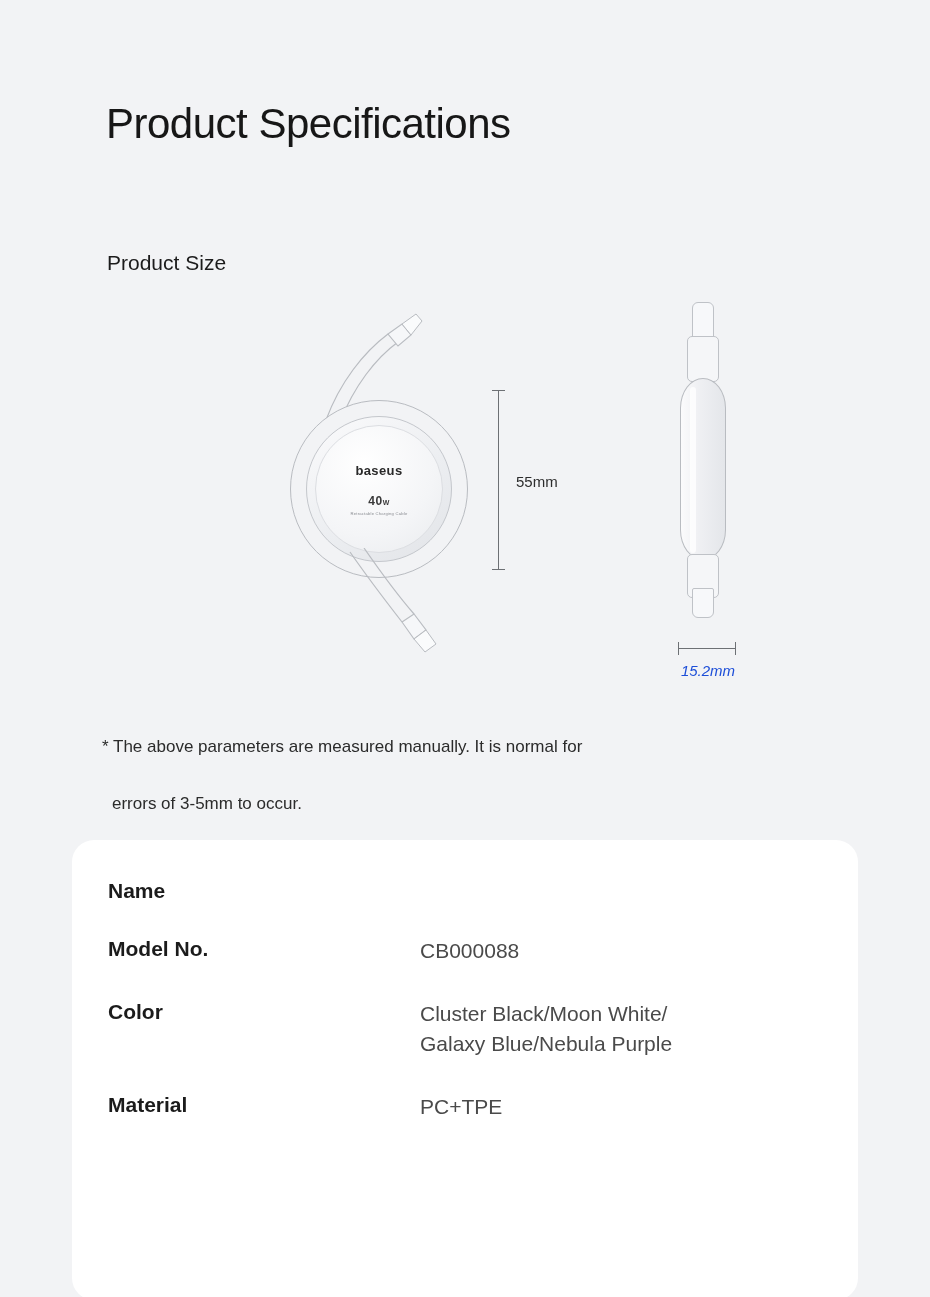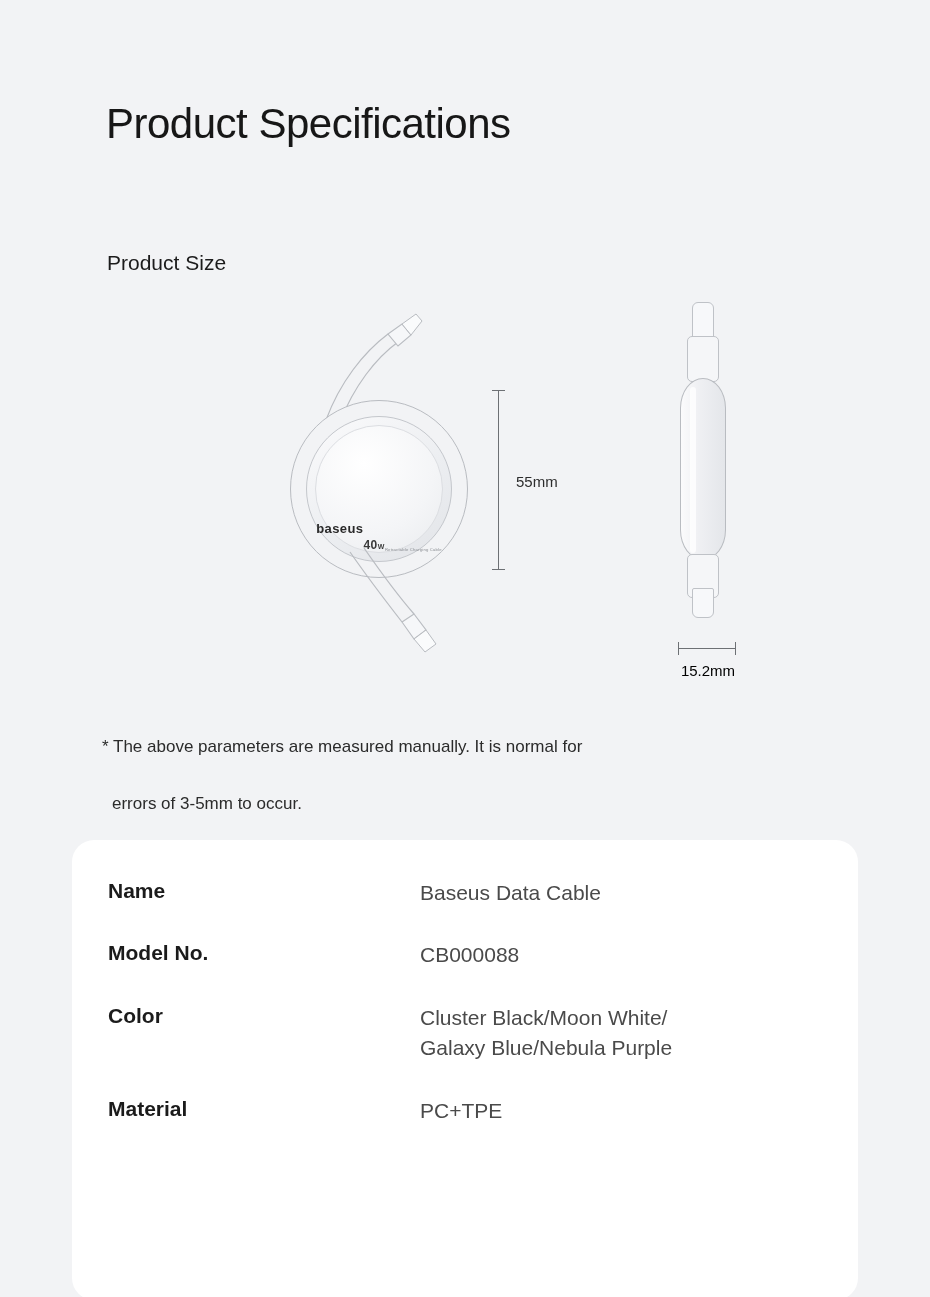--- a/index.html
+++ b/index.html
@@ -77,22 +77,22 @@
   .ring-face {
     position: absolute;
     left: 45px;
     top: 135px;
     width: 128px;
     height: 128px;
     border-radius: 50%;
     border: 1px solid #dcdee2;
     background: radial-gradient(circle at 38% 30%, #ffffff 0%, #f4f5f7 60%, #e9ebee 100%);
     display: flex;
-    flex-direction: row;
-    align-items: flex-end;
+    flex-direction: column;
+    align-items: center;
     justify-content: center;
   }
   .brand {
     font-size: 13px;
     letter-spacing: 0.4px;
     color: #2a2a2a;
     font-weight: 700;
     margin-bottom: 16px;
   }
   .watt {
@@ -240,21 +240,22 @@
   }
   .dim-horz::before { left: 0; }
   .dim-horz::after { right: 0; }
   .dim-horz-label {
     position: absolute;
     left: 672px;
     top: 382px;
     width: 72px;
     text-align: center;
     font-size: 15px;
-    color: #000000;
+    color: #1d4ed8;
+    font-style: italic;
   }
 
   
   .note {
     position: absolute;
     left: 102px;
     top: 730px;
     width: 700px;
     font-size: 17px;
     line-height: 1.95;
@@ -347,23 +348,20 @@
 
 <div class="note">
   <span>* The above parameters are measured manually. It is normal for</span>
   <span class="l2">errors of 3-5mm to occur.</span>
 </div>
 
 <div class="spec-card">
 
   <div class="spec-row">
     <div class="spec-key">Name</div>
-    <div class="spec-val">
-      <span>Baseus Data Cable</span>
-    </div>
   </div>
 
   <div class="spec-row">
     <div class="spec-key">Model No.</div>
     <div class="spec-val">
       <span>CB000088</span>
     </div>
   </div>
 
   <div class="spec-row">

